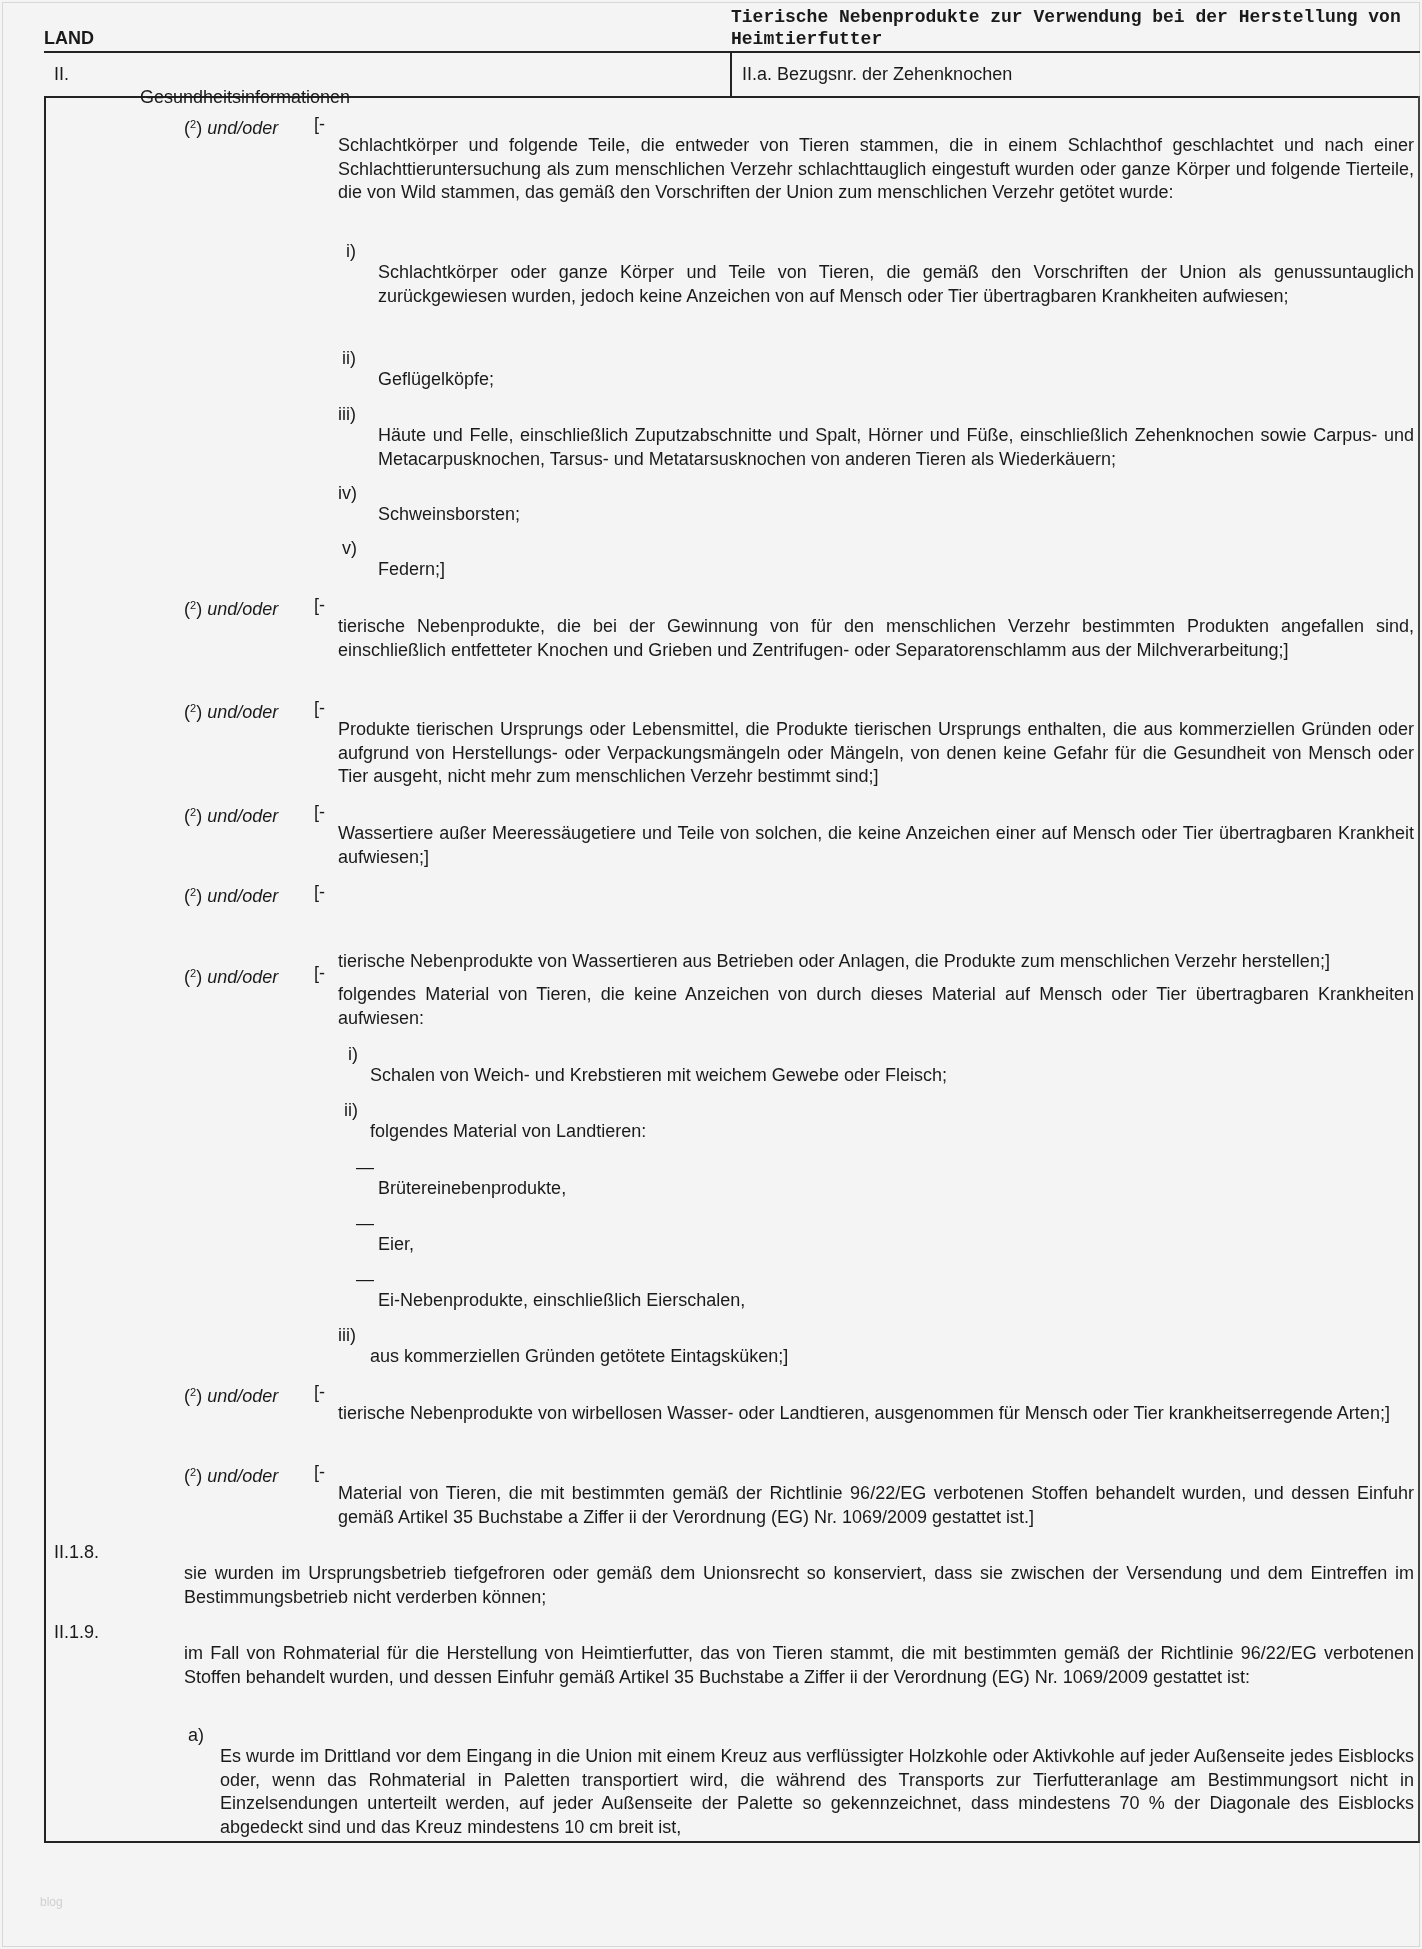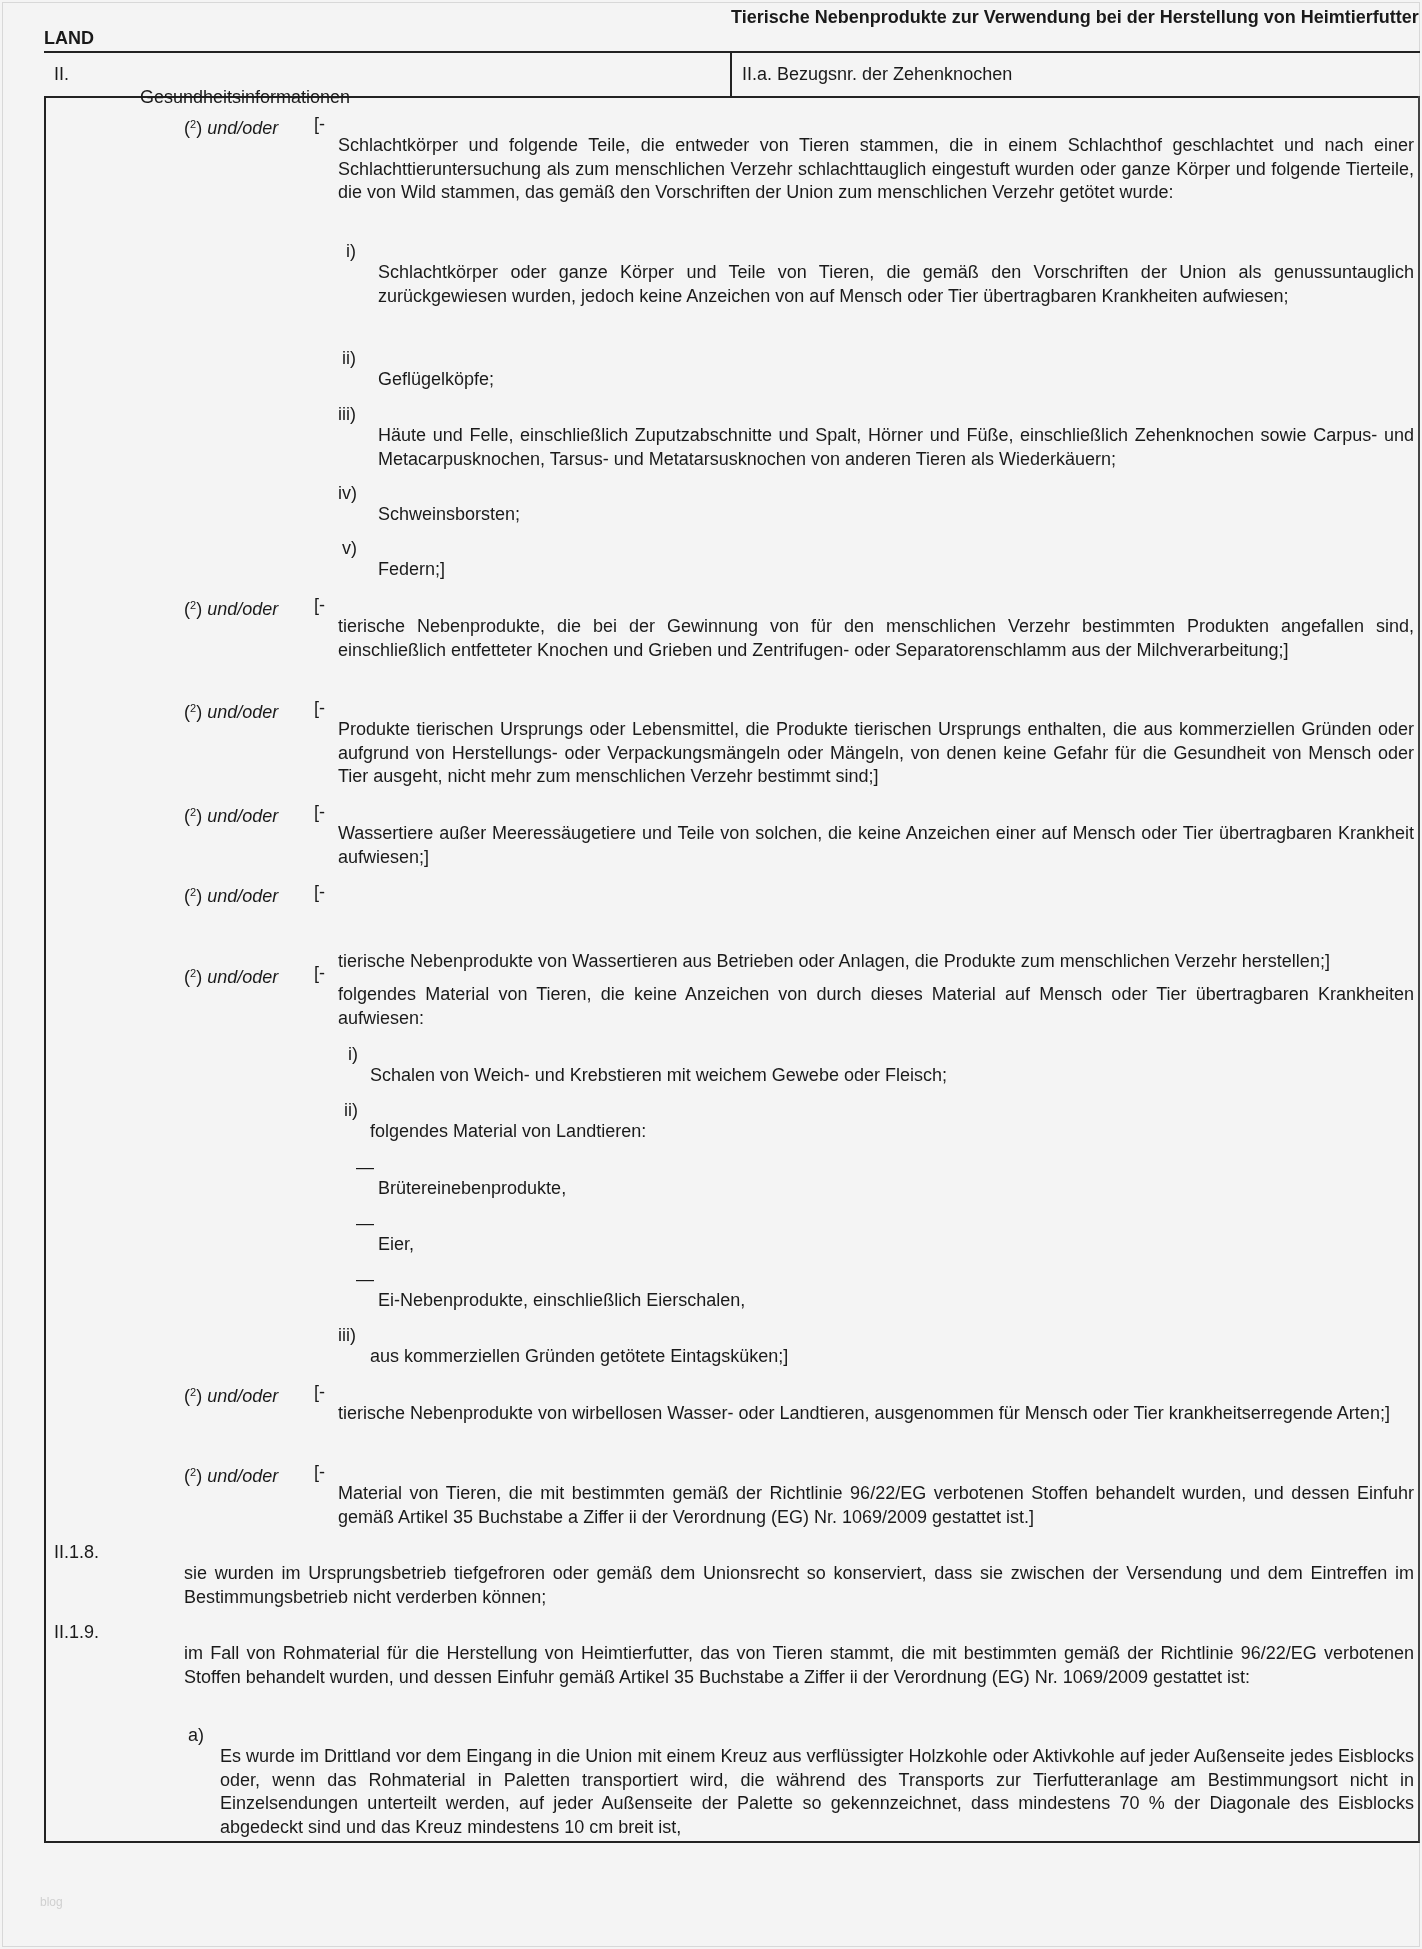--- a/index.html
+++ b/index.html
@@ -14,21 +14,21 @@
   .page-frame {
     position: absolute; left: 2px; top: 2px; right: 2px; bottom: 2px;
     border: 1px solid #d8d8d8;
   }
   .hdr-land {
     position: absolute; left: 44px; top: 28px;
     font-weight: bold; font-size: 18px;
   }
   .hdr-title {
     position: absolute; left: 731px; top: 6px; width: 690px;
-    font-weight: bold; font-size: 18px; line-height: 22px;
+    font-weight: bold; font-size: 18px; line-height: 22px; font-family: Liberation Mono, monospace;
   }
   .sec-row {
     position: absolute; left: 44px; top: 51px; width: 1376px; height: 47px;
     border-top: 2px solid #222; border-bottom: 2px solid #222;
     box-sizing: border-box;
   }
   .sec-row .cell {
     position: absolute; top: 0; bottom: 0;
     display: flex; align-items: center; font-size: 18px;
   }

